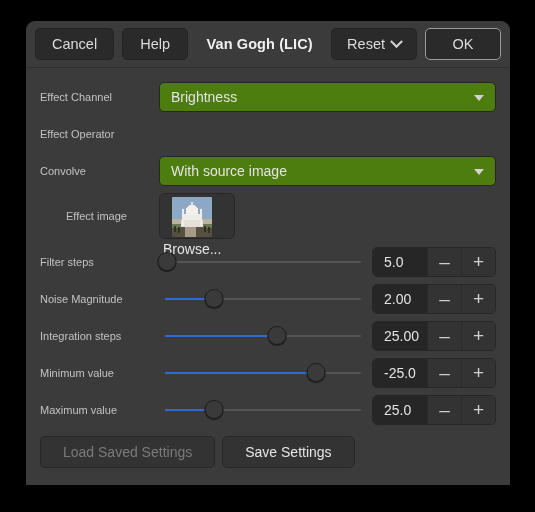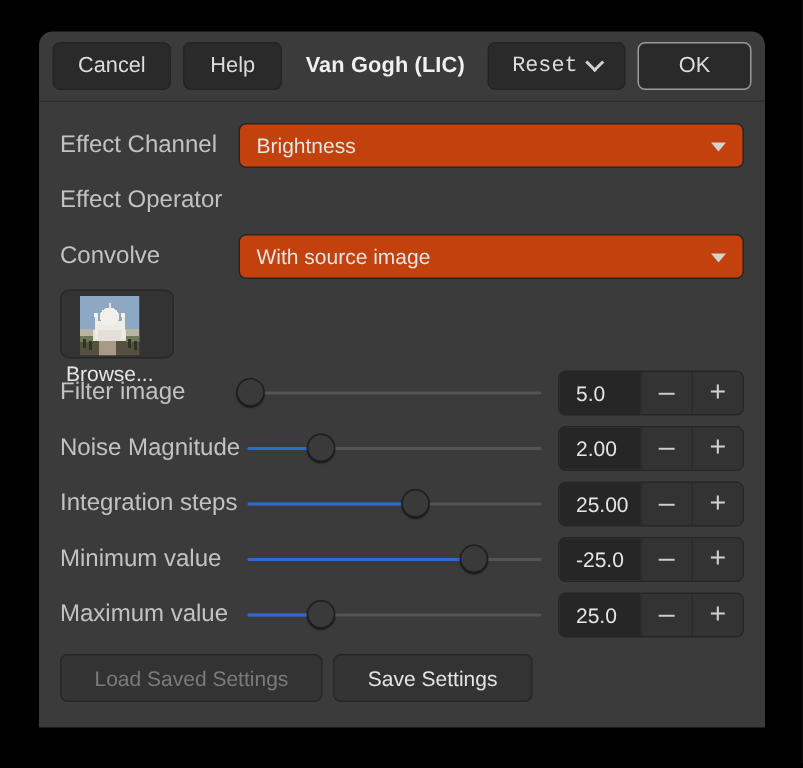--- a/index.html
+++ b/index.html
@@ -38,21 +38,21 @@
     padding: 0 16px;
     display: flex;
     align-items: center;
     justify-content: center;
     white-space: nowrap;
     cursor: pointer;
     text-align: center;
   }
   #btn-cancel { min-width: 74px; }
   #btn-help   { min-width: 66px; }
-  #btn-reset  { min-width: 74px; gap: 7px; padding: 0 15px; font-family: Liberation Mono, monospace; }
+  #btn-reset  { min-width: 74px; gap: 7px; padding: 0 15px; }
   #btn-ok {
     min-width: 76px;
     border: 1px solid #9a9a9a;
   }
   #dialog-title {
     flex: 1;
     text-align: center;
     color: #f0f0f0;
     font-size: 14.5px;
     font-weight: bold;
@@ -81,32 +81,32 @@
     height: calc(100% - 48px);
   }
 
   .row {
     display: flex;
     align-items: center;
     height: 37px;
   }
   .row-label {
     color: #c2c2c2;
-    font-size: 16px;
+    font-size: 11px;
     width: 119px;
     flex: none;
     white-space: nowrap;
   }
   .row-label.indent { padding-left: 26px; }
 
   
   .combo {
     flex: 1;
     height: 30px;
-    background: #c2410c;
+    background: #4d7c0f;
     border: 1px solid #262626;
     border-radius: 5px;
     display: flex;
     align-items: center;
     padding: 0 11px;
     color: #e4e4e4;
     font-size: 14px;
     cursor: pointer;
   }
   .combo-text { flex: 1; white-space: nowrap; }
@@ -266,20 +266,21 @@
 
     <div class="row">
       <div class="row-label">Convolve</div>
       <div class="combo">
         <span class="combo-text">With source image</span>
         <span class="chev-down"></span>
       </div>
     </div>
 
     <div class="row" style="height:54px">
+      <div class="row-label indent">Effect image</div>
       <div class="browse-btn">
         <div class="thumb">
           <svg viewBox="0 0 40 40" width="40" height="40" shape-rendering="crispEdges">
             <rect x="0" y="0" width="40" height="22" fill="#8ca8c4"></rect>
             <rect x="0" y="22" width="40" height="8" fill="#b9b3a4"></rect>
             <rect x="0" y="30" width="40" height="10" fill="#55503f"></rect>
             <rect x="13" y="30" width="11" height="10" fill="#a89a86"></rect>
             <rect x="11" y="17" width="18" height="12" fill="#eeeae4"></rect>
             <rect x="9" y="23" width="22" height="7" fill="#e4dfd8"></rect>
             <ellipse cx="20" cy="14" rx="6.5" ry="6" fill="#f3f0ec"></ellipse>
@@ -296,21 +297,21 @@
             <rect x="36" y="30" width="2" height="6" fill="#2f3324"></rect>
           </svg>
         </div>
         <span class="browse-label">Browse...</span>
       </div>
       <div style="flex:1"></div>
     </div>
 
     <div id="sliders">
         <div class="row">
-          <div class="row-label">Filter image</div>
+          <div class="row-label">Filter steps</div>
           <div class="slider-wrap">
             <div class="track"></div>
             <div class="track-fill" style="width:calc((100% - 9px) * 0.01)"></div>
             <div class="knob" style="left:calc(6px + (100% - 9px) * 0.01)"></div>
           </div>
           <div class="spin">
             <div class="spin-value">5.0</div>
             <div class="spin-btn">–</div>
             <div class="spin-btn">+</div>
           </div>

